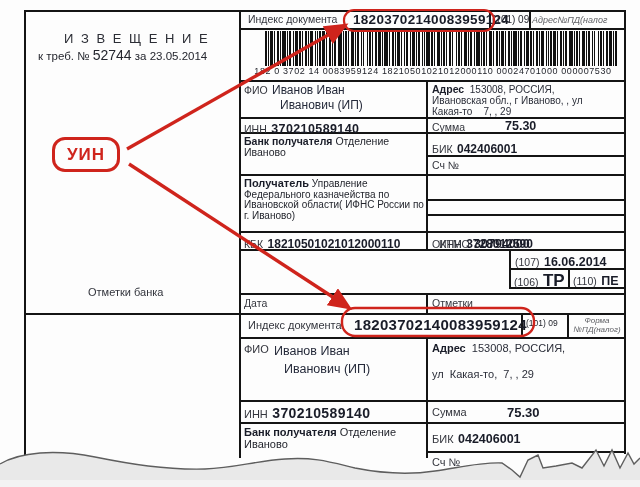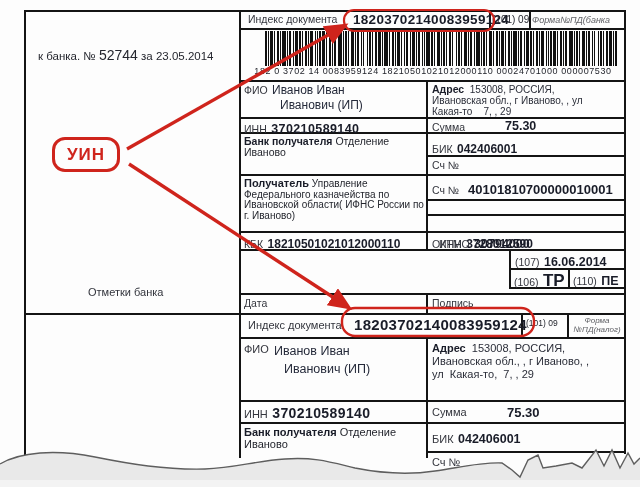--- a/index.html
+++ b/index.html
@@ -61,27 +61,28 @@
 
   <div class="ln" style="left:239px;top:337px;width:387px;height:2px;"></div>
   <div class="ln" style="left:521px;top:313px;width:2px;height:25px;"></div>
   <div class="ln" style="left:567px;top:313px;width:2px;height:25px;"></div>
 
   <div class="ln" style="left:426px;top:337px;width:2px;height:121px;"></div>
   <div class="ln" style="left:239px;top:400px;width:387px;height:2px;"></div>
   <div class="ln" style="left:239px;top:422px;width:387px;height:2px;"></div>
   <div class="ln" style="left:426px;top:451px;width:200px;height:2px;"></div>
 
-  <div class="txt" style="left:38px;top:47px;font-size:11.5px;"><span>к банка. №</span> <span style="font-size:14px;">52744</span> <span>за 23.05.2014</span></div>
+  <div class="txt" style="left:64px;top:31px;font-size:13px;letter-spacing:2px;color:#2b2d35;">И З В Е Щ Е Н И Е</div>
+  <div class="txt" style="left:38px;top:47px;font-size:11.5px;"><span>к треб. №</span> <span style="font-size:14px;">52744</span> <span>за 23.05.2014</span></div>
   <div class="txt lbl" style="left:88px;top:286px;font-size:11px;">Отметки банка</div>
 
   <div class="txt lbl" style="left:248px;top:13px;">Индекс документа</div>
   <div class="txt val" style="left:353px;top:12px;font-size:13.5px;letter-spacing:0.3px;">18203702140083959124</div>
   <div class="txt" style="left:492px;top:14px;font-size:10px;">(101) 09</div>
-  <div class="txt small-it" style="left:532px;top:15px;font-size:9px;">Форма№ПД(банка</div>
+  <div class="txt small-it" style="left:532px;top:15px;font-size:9px;">Адрес№ПД(налог</div>
 
   <div class="bc">
       <i class="b" style="width: 2px;"></i>
       <i style="width: 1px;"></i>
       <i class="b" style="width: 1px;"></i>
       <i style="width: 1px;"></i>
       <i class="b" style="width: 3px;"></i>
       <i style="width: 1px;"></i>
       <i class="b" style="width: 1px;"></i>
       <i style="width: 2px;"></i>
@@ -315,41 +316,40 @@
 
   <div class="txt" style="left:244px;top:119px;"><span class="lbl">ИНН</span> <span class="val" style="font-size:12.5px;letter-spacing:0.4px;">370210589140</span></div>
   <div class="txt lbl" style="left:432px;top:121px;">Сумма</div>
   <div class="txt val" style="left:505px;top:119px;font-size:12.5px;">75.30</div>
 
   <div class="txt wrapcell" style="left:244px;top:136px;width:180px;font-size:10.5px;line-height:11px;"><span class="val" style="font-size:10.5px;">Банк получателя</span> <span>Отделение Иваново</span></div>
   <div class="txt" style="left:432px;top:139px;"><span class="lbl">БИК</span> <span class="val" style="font-size:12px;">042406001</span></div>
   <div class="txt lbl" style="left:432px;top:159px;">Сч №</div>
 
   <div class="txt wrapcell" style="left:244px;top:178px;width:180px;font-size:10px;line-height:10.5px;"><span class="val" style="font-size:11px;">Получатель</span> <span>Управление Федерального казначейства по Ивановской области( ИФНС России по г. Иваново)</span></div>
-  <div class="txt" style="left:432px;top:180px;"><span class="lbl">Сч №</span>  <span class="val" style="font-size:13px;">40101810700000010001</span></div>
   <div class="txt" style="left:439px;top:202px;margin-top:32px;"><span class="lbl">ИНН</span> <span class="val" style="font-size:12px;">3728012590</span></div>
 
   <div class="txt" style="left:244px;top:234px;"><span class="lbl">КБК</span> <span class="val" style="font-size:12px;">18210501021012000110</span></div>
   <div class="txt" style="left:432px;top:234px;"><span class="lbl">ОКТМО</span> <span class="val" style="font-size:12.5px;">30794000</span></div>
 
   <div class="txt" style="left:515px;top:252px;"><span class="lbl">(107)</span> <span class="val" style="font-size:12.5px;">16.06.2014</span></div>
   <div class="txt" style="left:514px;top:271px;"><span class="lbl">(106)</span> <span class="val" style="font-size:17px;">ТР</span></div>
   <div class="txt" style="left:573px;top:271px;"><span class="lbl">(110)</span> <span class="val" style="font-size:12.5px;">ПЕ</span></div>
 
   <div class="txt lbl" style="left:244px;top:297px;">Дата</div>
-  <div class="txt lbl" style="left:432px;top:297px;">Подпись</div>
+  <div class="txt lbl" style="left:432px;top:297px;">Отметки</div>
 
   <div class="txt lbl" style="left:248px;top:319px;font-size:11px;">Индекс документа</div>
   <div class="txt val" style="left:354px;top:316px;font-size:15px;letter-spacing:0.3px;">18203702140083959124</div>
   <div class="txt" style="left:526px;top:318px;font-size:8.5px;">(101) 09</div>
   <div class="txt small-it" style="left:569px;top:316px;width:56px;font-size:8px;line-height:9px;text-align:center;white-space:normal;"><span>Форма</span><br><span>№ПД(налог)</span></div>
 
   <div class="txt lbl" style="left:244px;top:343px;font-size:11px;">ФИО</div>
   <div class="txt name-block" style="left:274px;top:342px;font-size:12.5px;line-height:18px;"><span>Иванов Иван</span><br><span style="margin-left:10px;">Иванович (ИП)</span></div>
-  <div class="txt addr2" style="left:432px;top:342px;"><span class="val" style="font-size:11px;">Адрес</span><span>  153008, РОССИЯ,</span><br><span>Ивановская обл., , г Иваново, ,</span><br><span>ул  Какая-то,  7, , 29</span></div>
+  <div class="txt addr2" style="left:432px;top:342px;"><span class="val" style="font-size:11px;">Адрес</span><span>  153008, РОССИЯ,</span><br><br><span>ул  Какая-то,  7, , 29</span></div>
 
   <div class="txt" style="left:244px;top:404px;"><span class="lbl" style="font-size:11px;">ИНН</span> <span class="val" style="font-size:14px;letter-spacing:0.4px;">370210589140</span></div>
   <div class="txt lbl" style="left:432px;top:406px;font-size:11px;">Сумма</div>
   <div class="txt val" style="left:507px;top:405px;font-size:13px;">75.30</div>
 
   <div class="txt wrapcell" style="left:244px;top:426px;width:180px;font-size:11px;line-height:12px;"><span class="val" style="font-size:11px;">Банк получателя</span> <span>Отделение Иваново</span></div>
   <div class="txt" style="left:432px;top:429px;"><span class="lbl" style="font-size:11px;">БИК</span> <span class="val" style="font-size:12.5px;">042406001</span></div>
   <div class="txt lbl" style="left:432px;top:456px;font-size:11px;z-index:6;">Сч №</div>
 
   <svg class="tear" width="640" height="487" viewBox="0 0 640 487">

